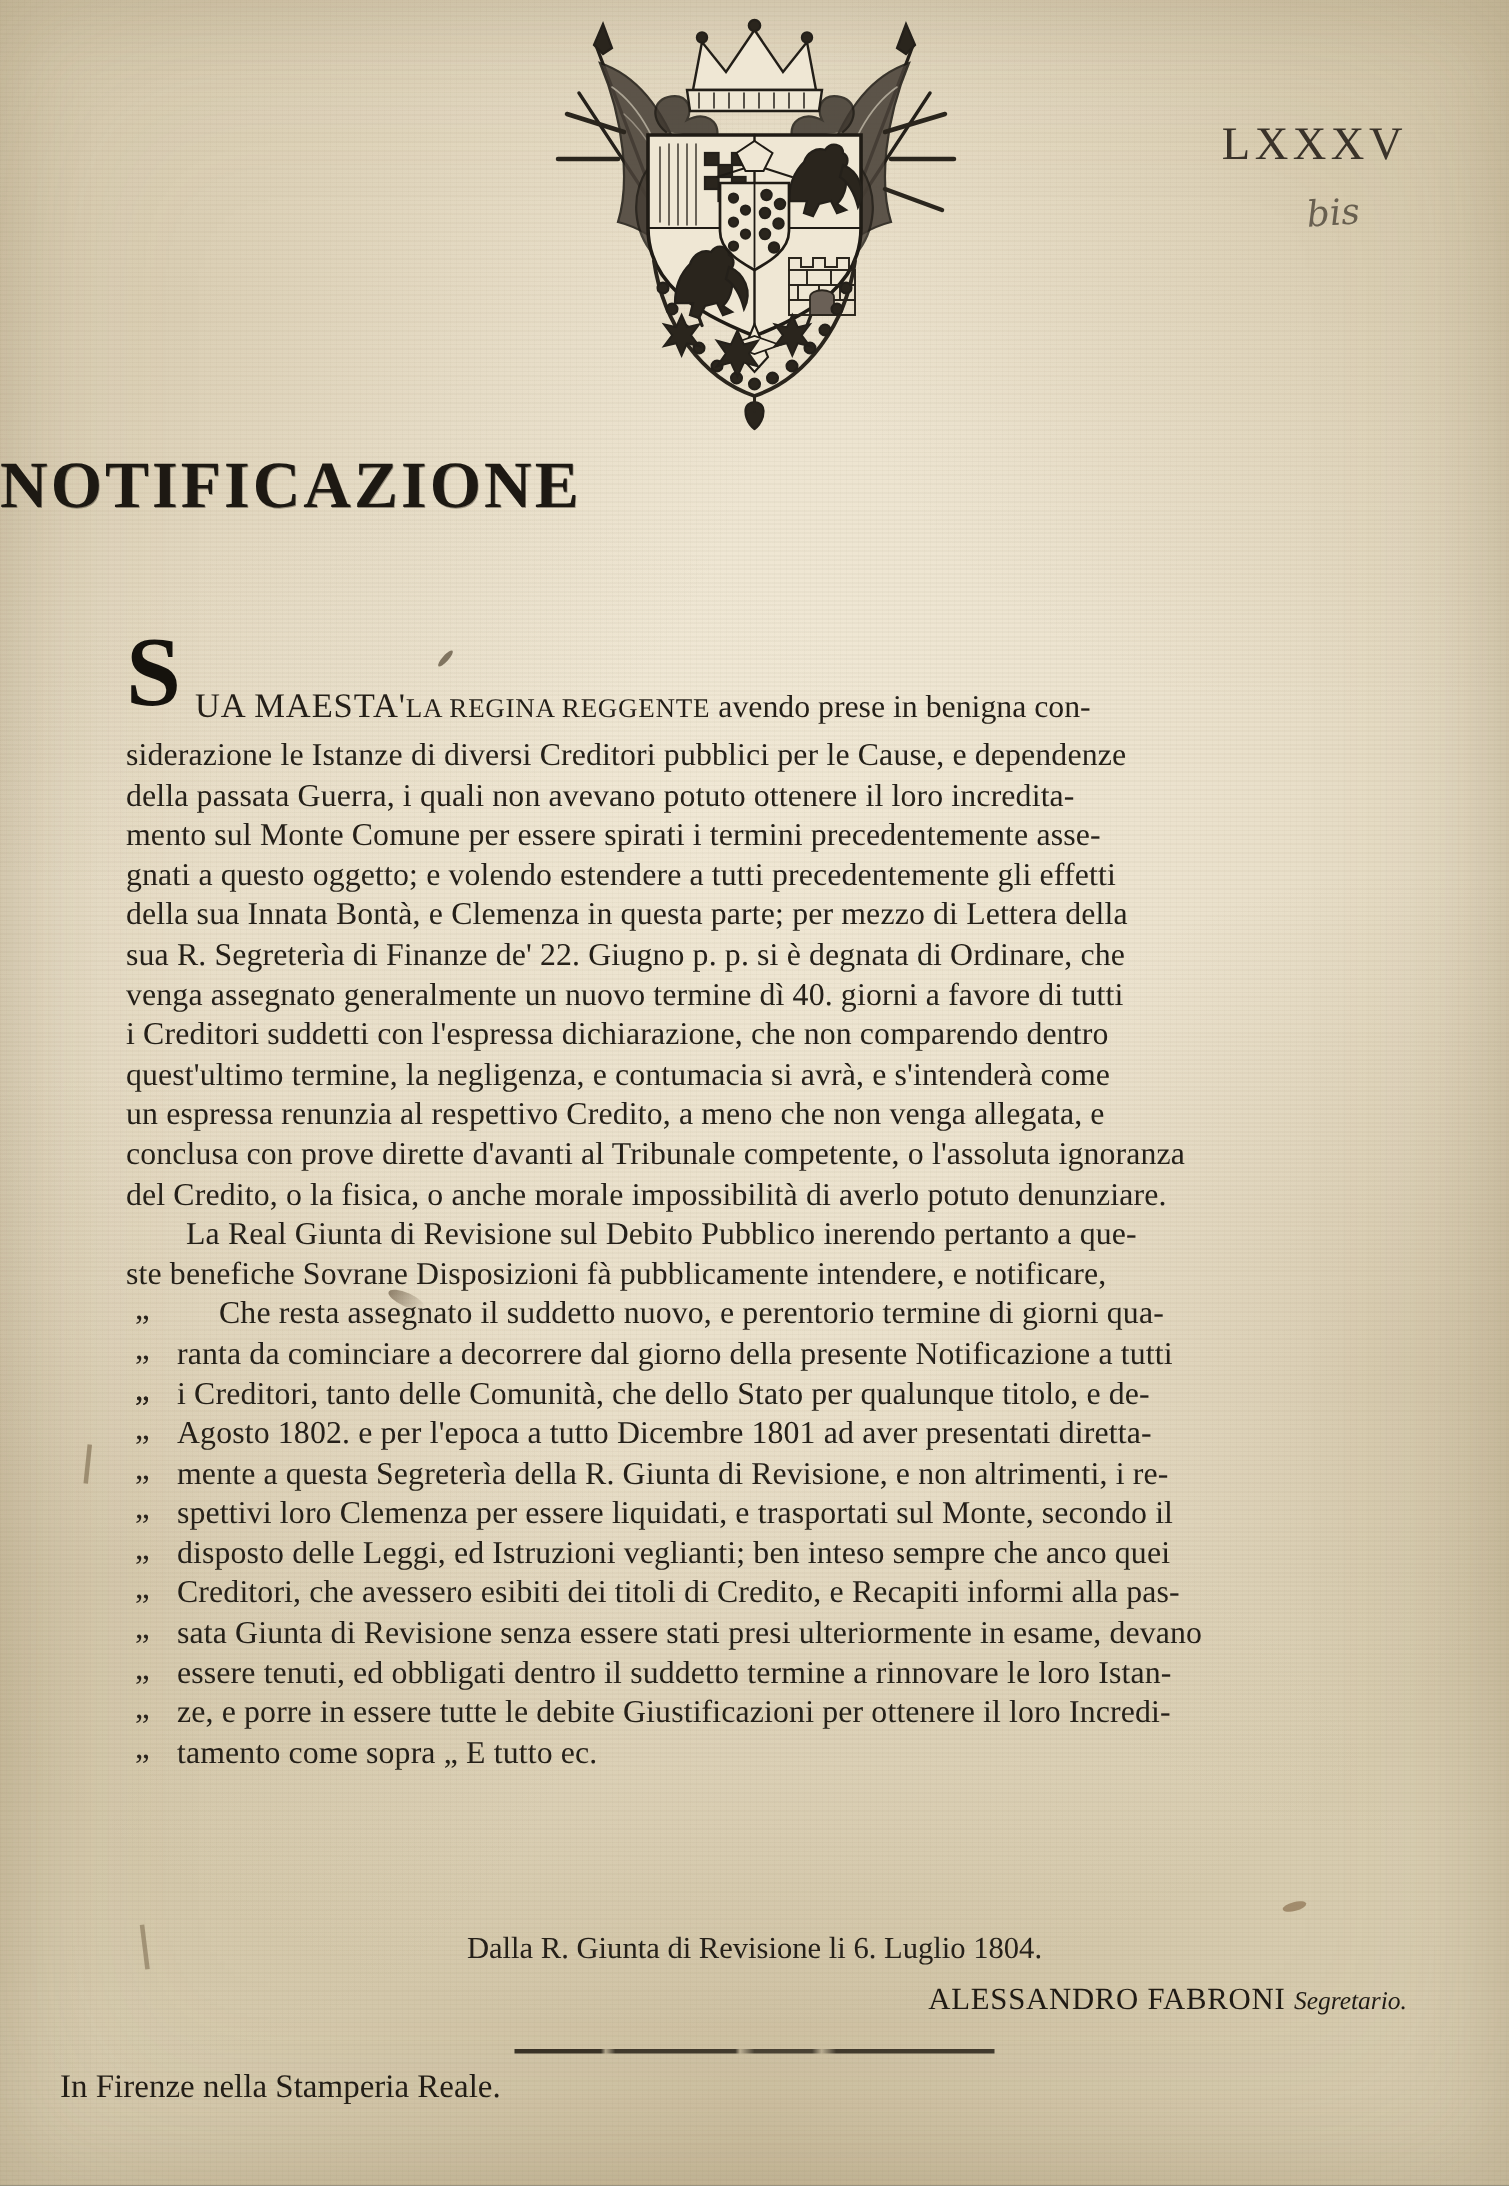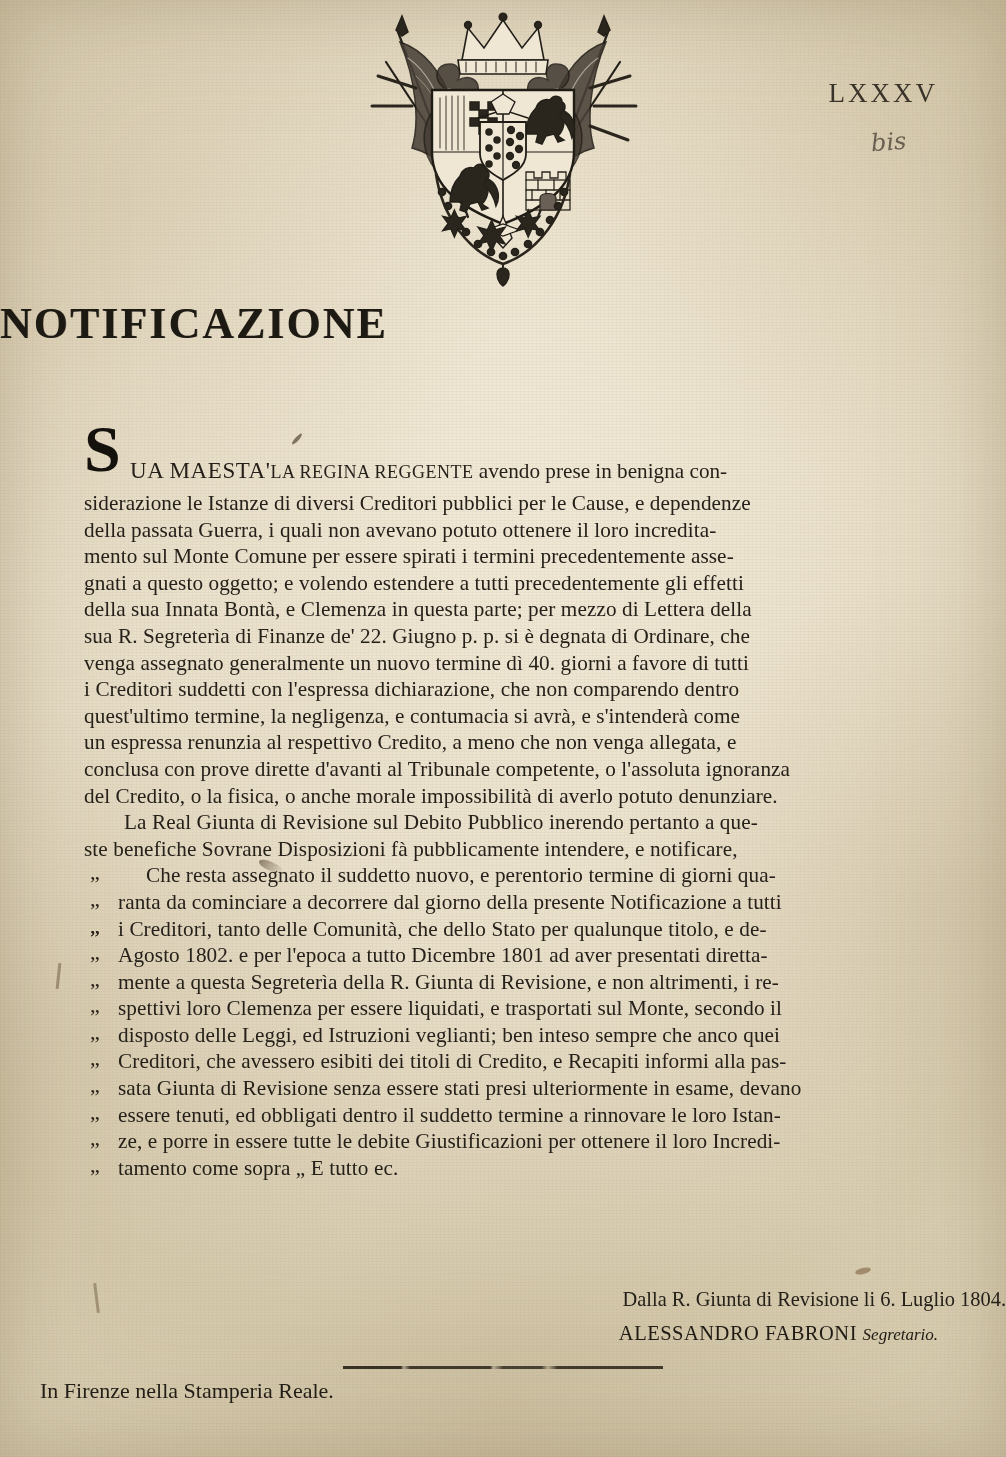--- a/index.html
+++ b/index.html
@@ -47,21 +47,21 @@
       inset 0 0 150px rgba(120,100,64,.12);
   }
 
   .content { position: relative; z-index: 3; }
 
   
   .cat-number {
     position: absolute;
     top: 78px;
     right: 68px;
-    font-size: 27px;
+    font-size: 31px;
     letter-spacing: 3px;
     color: #3a332a;
     font-family: "Liberation Serif", serif;
     margin-left: 25px;
   }
   .cat-bis {
     position: absolute;
     top: 128px;
     right: 100px;
     font-size: 24px;
@@ -158,21 +158,21 @@
     font-family: "Liberation Serif", serif;
   }
   .qline-first { padding-left: 62px; }
 
   
   .dateline {
     position: absolute;
     top: 1288px;
     left: 0;
     width: 100%;
-    text-align: right;
+    text-align: center;
     font-size: 20.4px;
     color: #252019;
   }
   .signature {
     position: absolute;
     top: 1322px;
     right: 68px;
     font-size: 20.5px;
     letter-spacing: .5px;
     color: #201b14;

